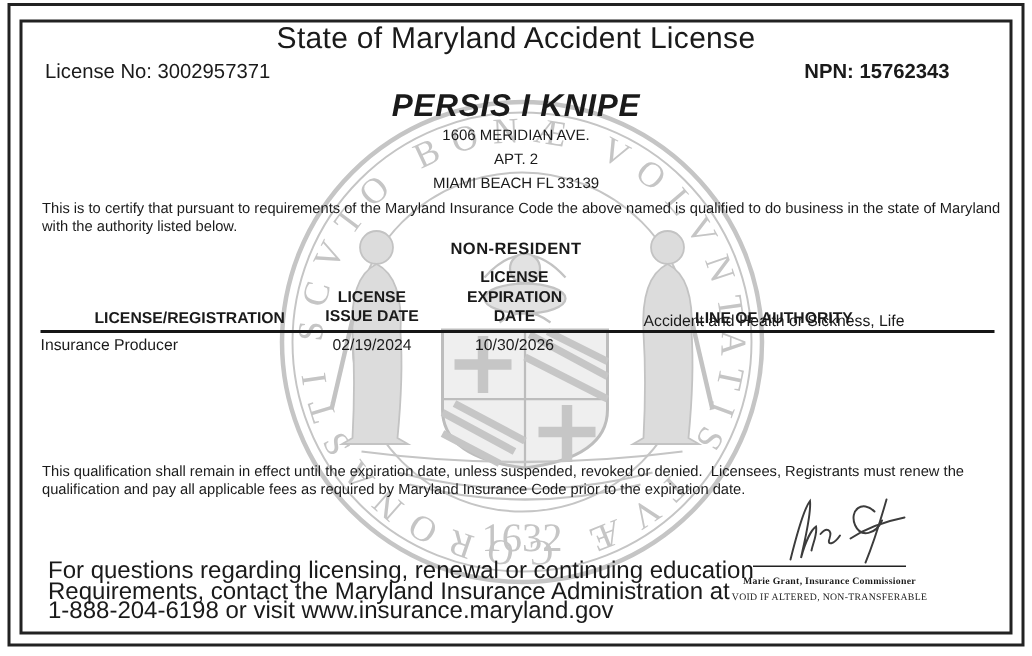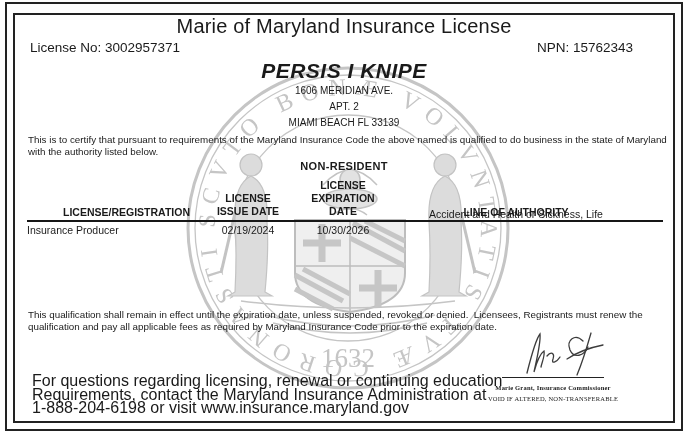--- a/index.html
+++ b/index.html
@@ -6,21 +6,21 @@
   #page{
     position:relative;width:688px;height:437px;background:#ffffff;
     font-family:"Liberation Sans", sans-serif;color:#1a1a1a;overflow:hidden;
   }
   .border-outer{position:absolute;left:5px;top:2px;width:674px;height:425px;border:2px solid #222;}
   .border-inner{position:absolute;left:13px;top:13px;width:658px;height:406px;border:2px solid #222;}
   .layer{position:absolute;inset:0;z-index:2;}
   .seal-layer{position:absolute;inset:0;z-index:1;}
   .doc-title{position:absolute;top:15px;left:0;width:100%;text-align:center;font-size:20px;letter-spacing:.2px;}
   .lic-no{position:absolute;top:40px;left:30px;font-size:13.5px;}
-  .npn{position:absolute;top:40px;right:55px;font-size:13.5px;}
+  .npn{position:absolute;top:40px;right:55px;font-size:13.5px;font-weight:bold;}
   .licensee{position:absolute;top:59px;left:0;width:100%;text-align:center;
     font-size:21px;font-weight:bold;font-style:italic;letter-spacing:.5px;}
   .addr{position:absolute;left:0;width:100%;text-align:center;font-size:10px;}
   .addr1{top:85px;} .addr2{top:101px;} .addr3{top:117px;}
   .para{position:absolute;font-size:9.8px;line-height:11.5px;white-space:pre;}
   .certify{left:28px;top:134px;}
   .nonres{position:absolute;top:160px;left:0;width:100%;text-align:center;font-size:11px;font-weight:bold;letter-spacing:.3px;}
   .th{position:absolute;font-size:10.5px;font-weight:bold;line-height:13px;text-align:center;white-space:pre;}
   .td{position:absolute;font-size:10.5px;line-height:12px;text-align:center;white-space:pre;}
   .col1h{left:27px;top:206px;text-align:right;margin-left:36px;}
@@ -94,21 +94,21 @@
       </g>
 
       <text x="165" y="304" text-anchor="middle" font-size="27" font-family="Liberation Serif, serif" fill="#c5c5c5">1632</text>
     </svg>
   </div>
 
   <div class="layer">
     <div class="border-outer"></div>
     <div class="border-inner"></div>
 
-    <div class="doc-title">Marie of Maryland Insurance License</div>
+    <div class="doc-title">State of Maryland Accident License</div>
     <div class="lic-no">License No: 3002957371</div>
     <div class="npn">NPN: 15762343</div>
 
     <div class="licensee">PERSIS I KNIPE</div>
     <div class="addr addr1">1606 MERIDIAN AVE.</div>
     <div class="addr addr2">APT. 2</div>
     <div class="addr addr3">MIAMI BEACH FL 33139</div>
 
     <div class="para certify"><span>This is to certify that pursuant to requirements of the Maryland Insurance Code the above named is qualified to do business in the state of Maryland</span><br><span>with the authority listed below.</span></div>
 

